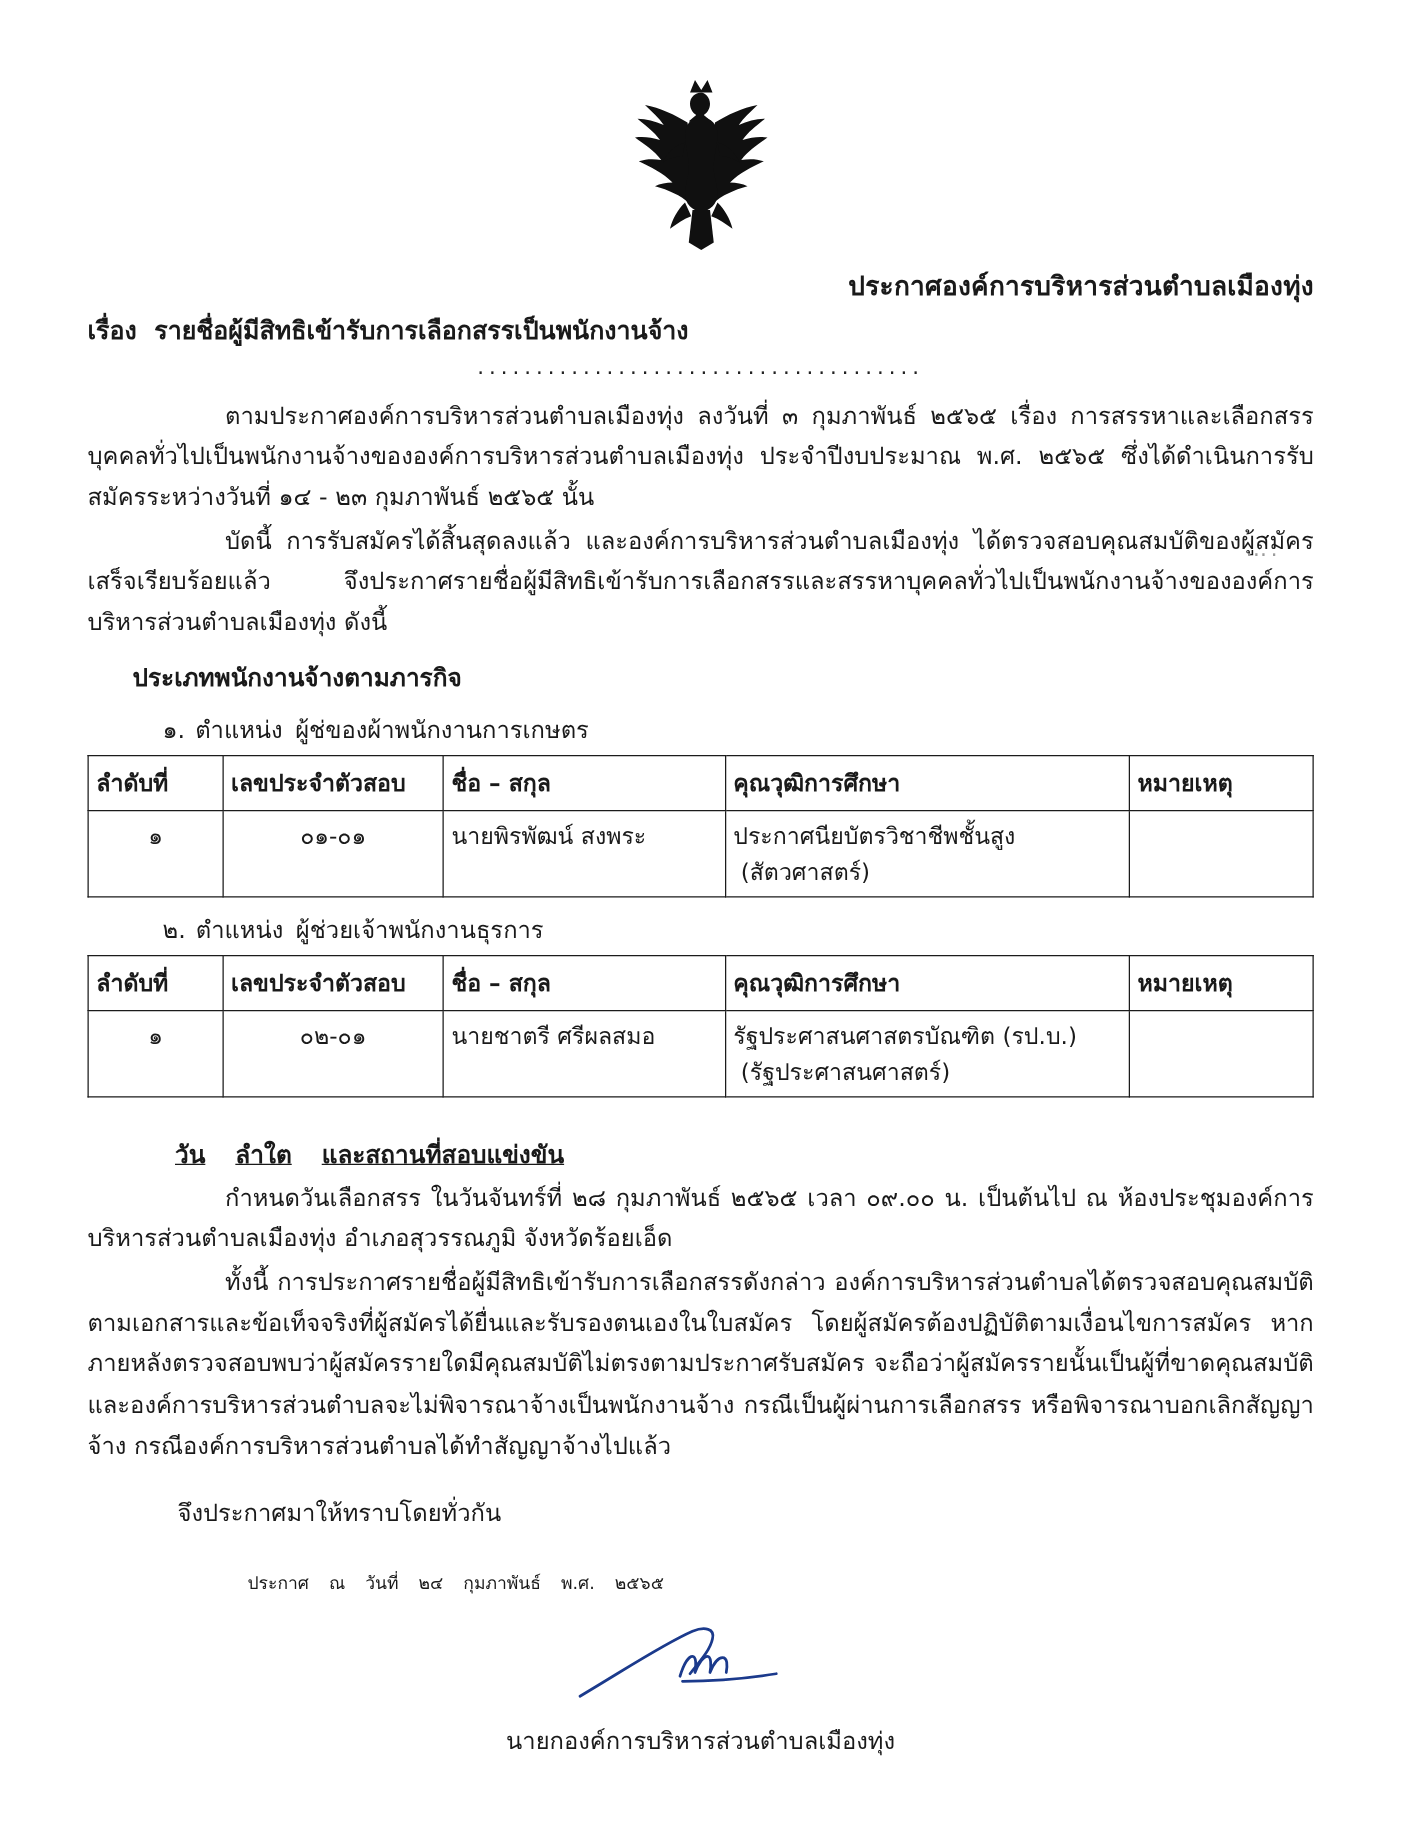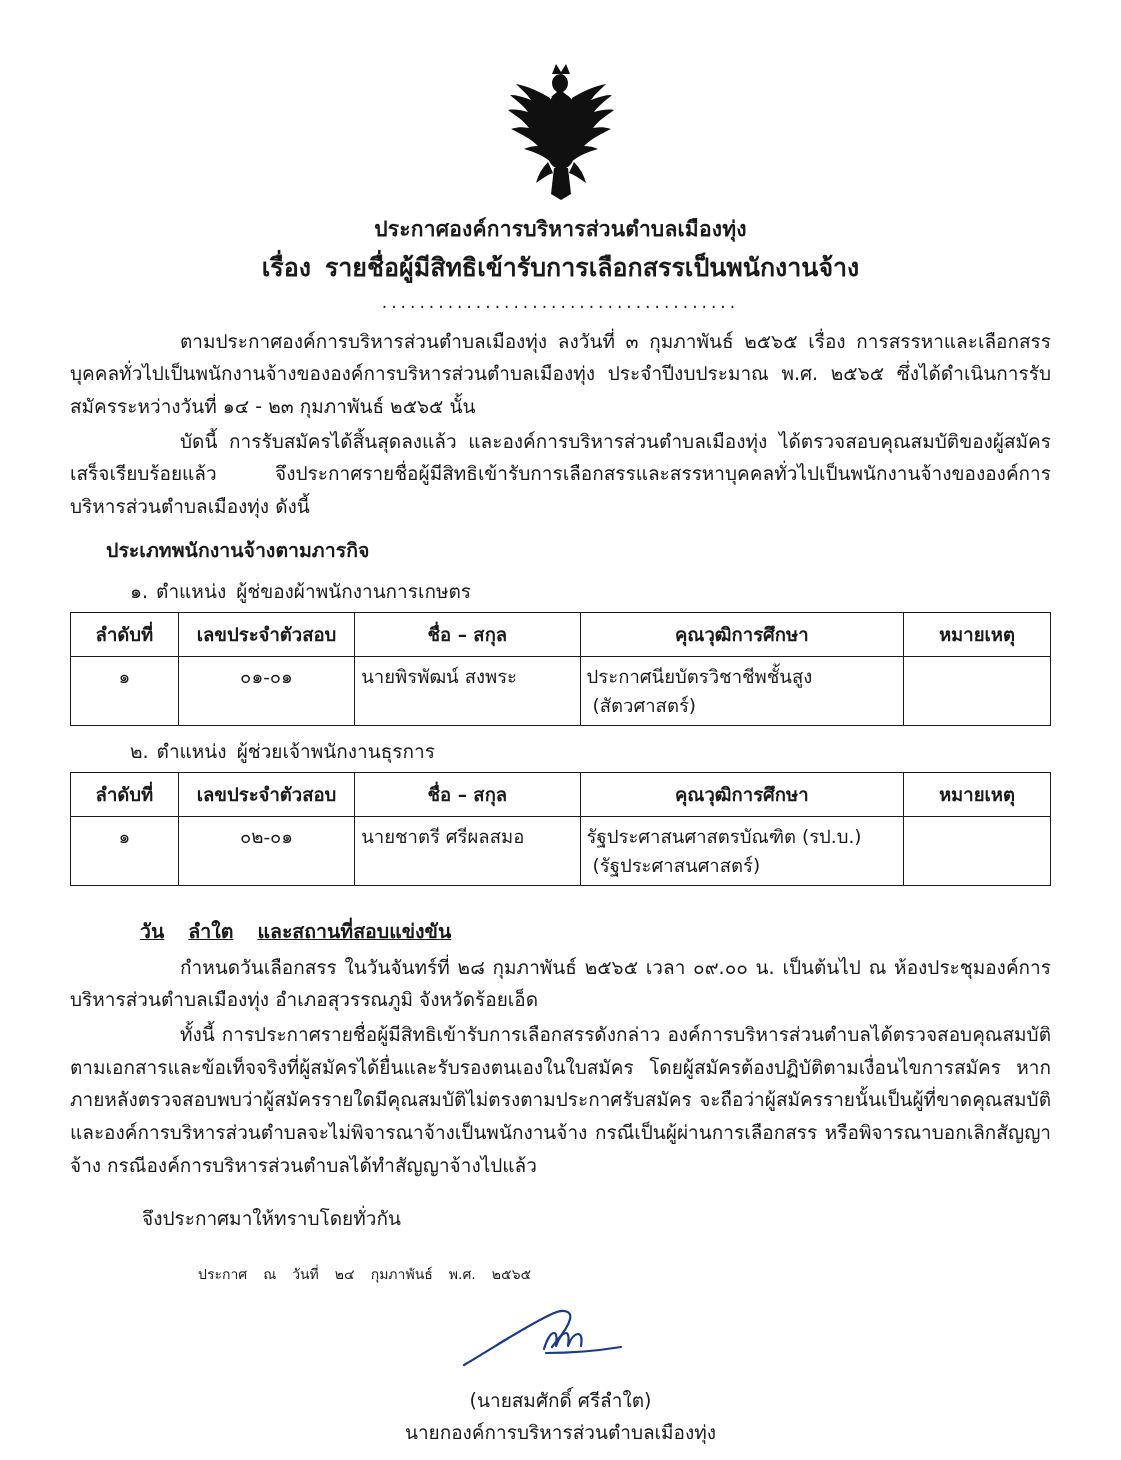--- a/index.html
+++ b/index.html
@@ -30,29 +30,29 @@
     margin-bottom: 6px;
   }
   .emblem {
     width: 150px;
     height: 150px;
     display: block;
   }
 
   
   .doc-title {
-    text-align: center;
+    text-align: right;
     font-size: 21px;
     font-weight: 700;
     letter-spacing: 0.2px;
     line-height: 1.5;
   }
   .doc-subtitle {
-    text-align: center;
-    font-size: 25px;
+    text-align: left;
+    font-size: 20px;
     font-weight: 700;
     line-height: 1.6;
     margin-top: 2px;
   }
   .doc-subtitle .lbl {
     margin-right: 14px;
   }
   .rule-dots {
     text-align: center;
     letter-spacing: 4px;
@@ -95,21 +95,21 @@
   }
   table.resulttable th,
   table.resulttable td {
     border: 1px solid #1b1b1b;
     font-size: 18.5px;
     padding: 5px 6px;
     vertical-align: top;
   }
   table.resulttable th {
     font-weight: 700;
-    text-align: center;
+    text-align: left;
     padding: 7px 6px;
   }
   td.c-order   { text-align: center; }
   td.c-code    { text-align: center; }
   td.c-name    { text-align: left; padding-left: 14px; }
   td.c-edu     { text-align: left; padding-left: 12px; }
   td.c-note    { text-align: center; }
   .edu-line2 { display: block; padding-left: 6px; }
 
   col.w-order { width: 11%; }
@@ -297,18 +297,17 @@
   </div>
 
   <div class="sig-area">
     <svg class="sig-svg" viewBox="0 0 230 80" aria-hidden="true">
       <g fill="none" stroke="#1b3a8c" stroke-width="2.2" stroke-linecap="round" stroke-linejoin="round">
         <path d="M18 62 C55 40 85 20 108 10 C118 6 126 8 124 16 C122 26 112 36 106 44"></path>
         <path d="M98 46 c3 -10 7 -16 10 -16 c3 0 3 7 2 13 c3 -8 7 -13 10 -13 c3 0 3 7 2 13 c3 -8 7 -12 10 -12 c4 0 4 6 3 12"></path>
         <path d="M100 50 C120 50 150 48 175 44"></path>
       </g>
     </svg>
-    <div class="sig-name">(นายสมศักดิ์  ศรีลำใต)</div>
     <div class="sig-role">นายกองค์การบริหารส่วนตำบลเมืองทุ่ง</div>
   </div>
 
   <div class="faint-dots">….</div>
 </div>
 
 </body></html>

